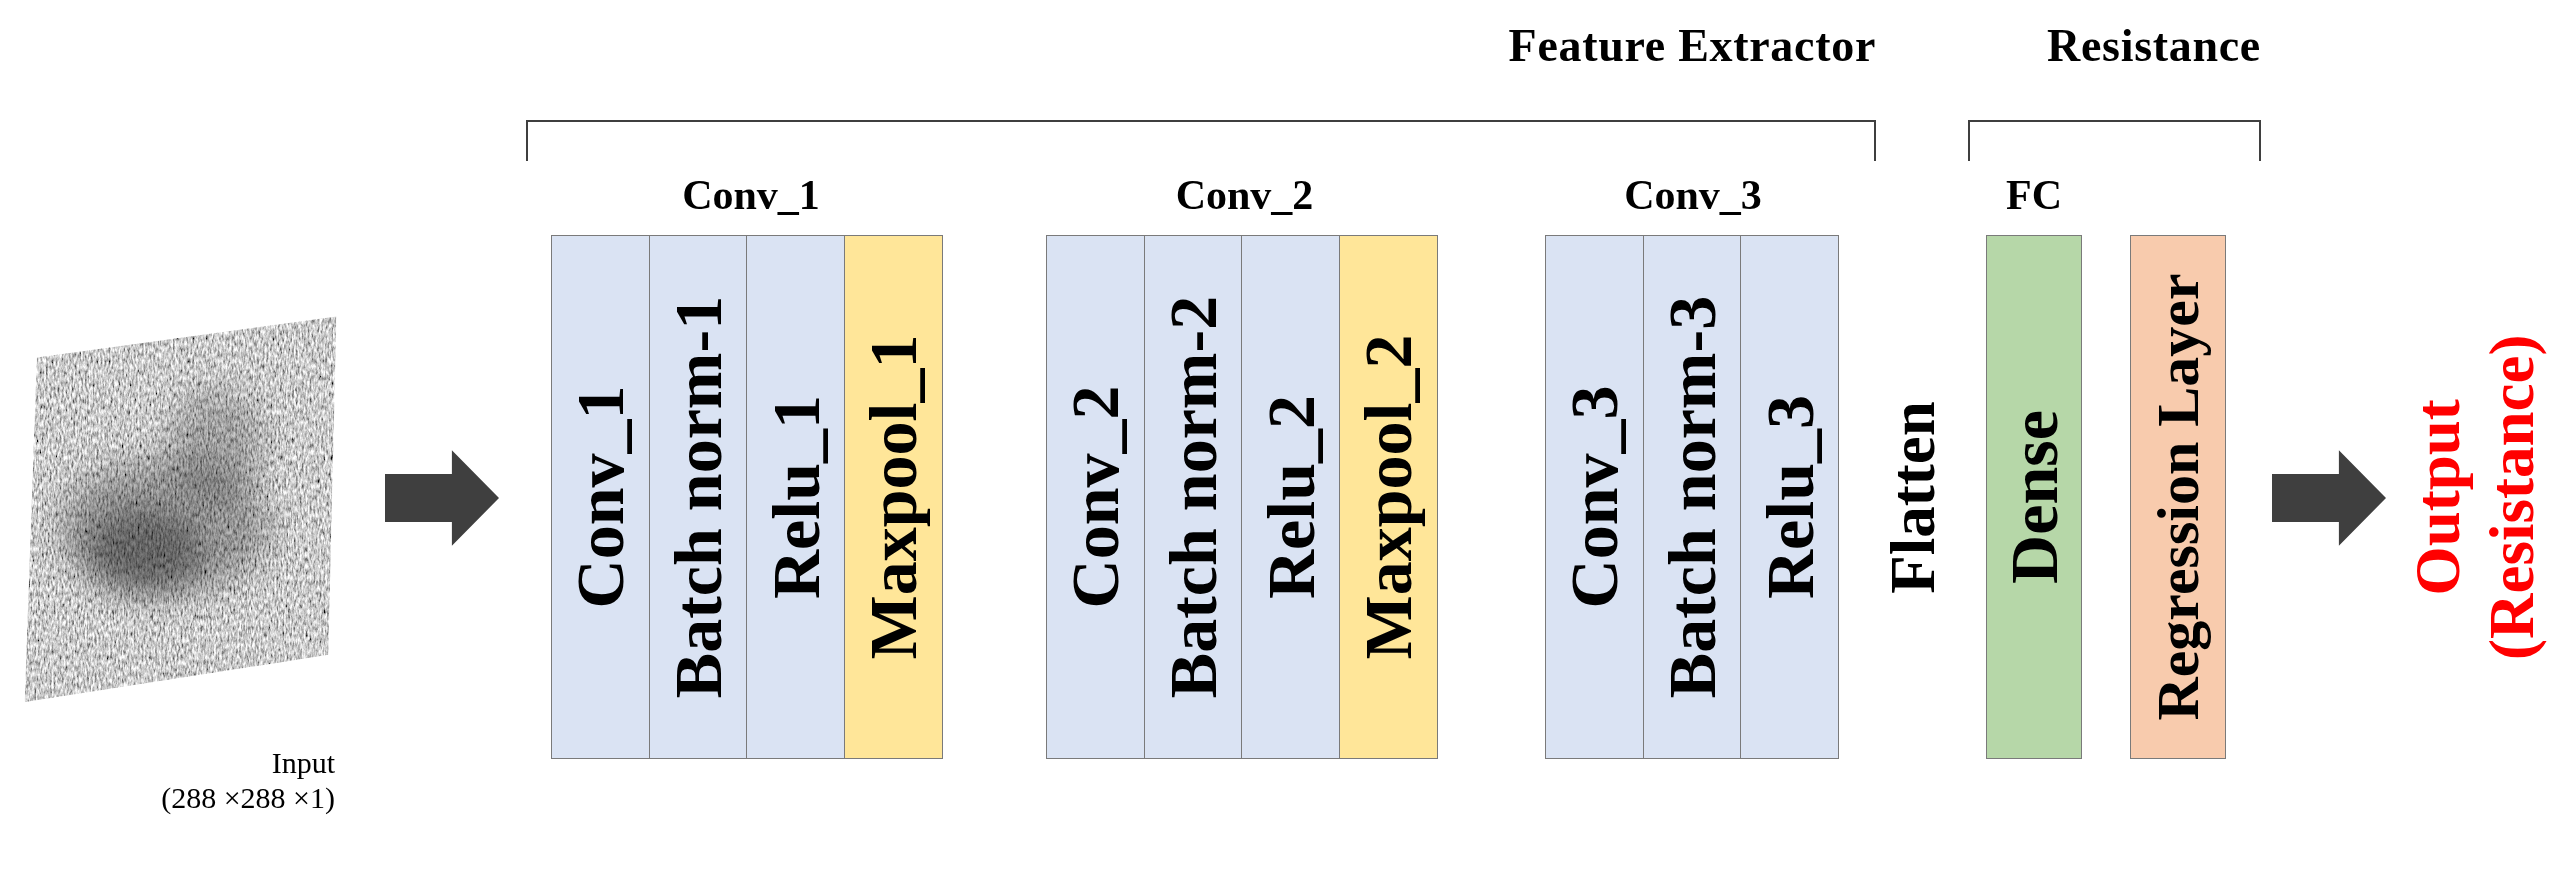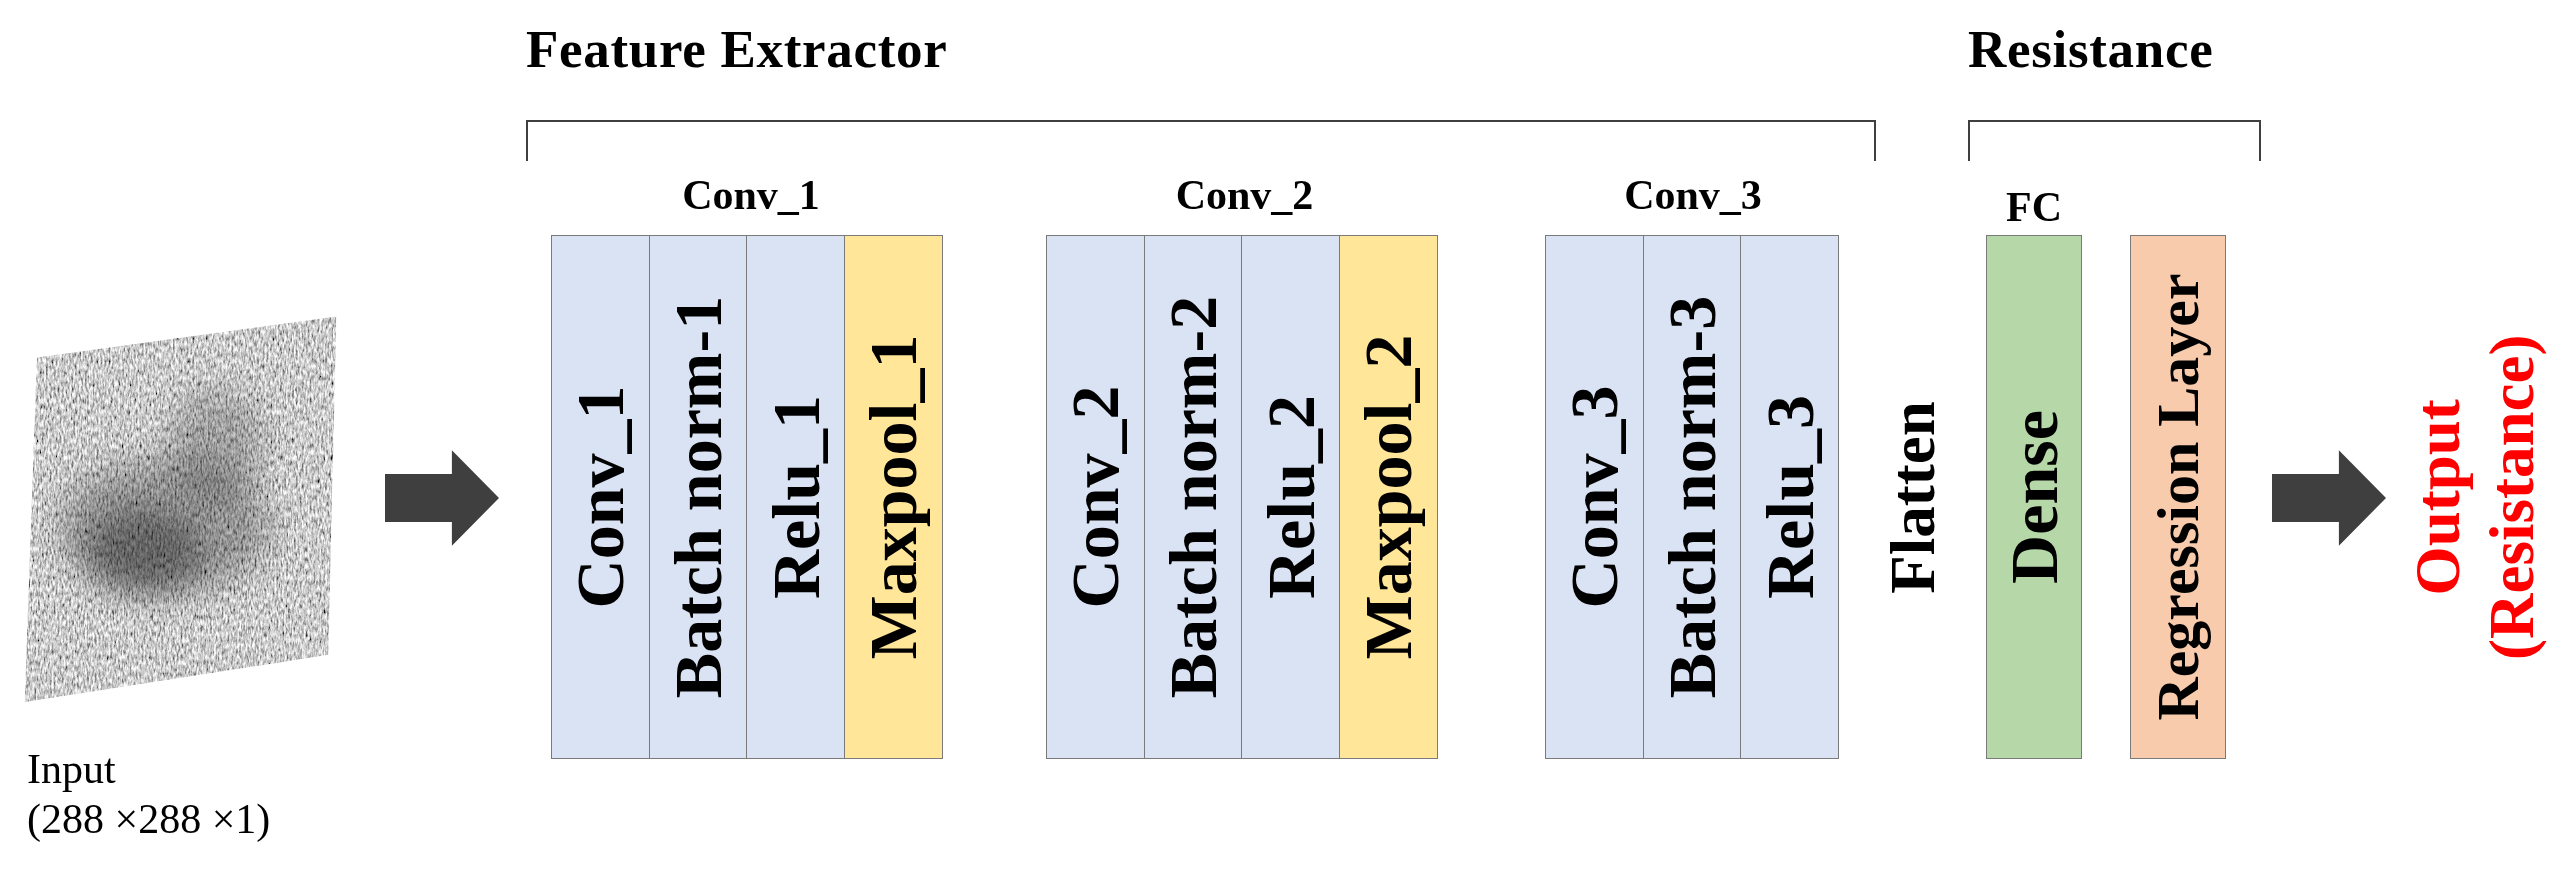--- a/index.html
+++ b/index.html
@@ -2,21 +2,21 @@
 <html style="font-size:11px"><head>
 <meta charset="utf-8">
 <style>
   html,body{margin:0;padding:0;background:#ffffff;}
   .canvas{
     position:relative;width:2576px;height:871px;background:#ffffff;overflow:hidden;
     font-family:"Liberation Serif","DejaVu Serif",serif;color:#000;
   }
   .abs{position:absolute;}
   
-  .sec-title{font-weight:bold;font-size:53px;text-align:left;letter-spacing:0.7px;}
+  .sec-title{font-weight:bold;font-size:46px;text-align:right;letter-spacing:0.7px;}
   
   .bracket{
     border-top:2.7px solid #3f3f3f;border-left:2.1px solid #3f3f3f;border-right:2.1px solid #3f3f3f;
     height:41px;box-sizing:border-box;
   }
   
   .grp-label{font-weight:bold;font-size:42px;text-align:center;}
   
   .group{display:flex;flex-direction:row;height:524px;}
   .col{
@@ -36,38 +36,38 @@
   .fs-reg{font-size:60px;}
   .flatten-wrap{display:flex;align-items:center;justify-content:center;}
   .flatten-wrap .vlabel{font-size:63px;}
   
   .output-wrap{display:flex;align-items:center;justify-content:center;}
   .vtext2{
     transform:rotate(-90deg);white-space:nowrap;text-align:center;
     font-weight:bold;font-size:63px;line-height:1.18;color:#ff0000;
   }
   
-  .in-caption{font-size:42px;line-height:1.18;text-align:left;}
+  .in-caption{font-size:30px;line-height:1.18;text-align:right;}
   .arrow-svg{display:block;}
 </style>
 </head>
 <body>
 
 <div class="canvas">
 
   <div class="abs sec-title" style="left:526px;top:19px;width:1350px;">Feature Extractor</div>
   <div class="abs sec-title" style="left:1968px;top:19px;width:293px;">Resistance</div>
 
   <div class="abs bracket" style="left:526px;top:120px;width:1350px;"></div>
   <div class="abs bracket" style="left:1968px;top:120px;width:293px;"></div>
 
   <div class="abs grp-label" style="left:551px;top:171px;width:400px;">Conv_1</div>
   <div class="abs grp-label" style="left:1046px;top:171px;width:397px;">Conv_2</div>
   <div class="abs grp-label" style="left:1545px;top:171px;width:296px;">Conv_3</div>
-  <div class="abs grp-label" style="left:1986px;top:171px;width:96px;margin-top:12px;">FC</div>
+  <div class="abs grp-label" style="left:1986px;top:171px;width:96px;">FC</div>
 
   <svg class="abs" style="left:11px;top:301px;" width="335" height="411" viewBox="0 0 490 600" role="img">
     <defs>
       <filter id="fabric" x="0" y="0" width="100%" height="100%">
         <feTurbulence type="fractalNoise" baseFrequency="0.35 0.12" numOctaves="3" seed="7" result="n"></feTurbulence>
         <feColorMatrix in="n" type="saturate" values="0" result="g"></feColorMatrix>
         <feComponentTransfer in="g" result="c">
           <feFuncR type="linear" slope="2.1" intercept="-0.45"></feFuncR>
           <feFuncG type="linear" slope="2.1" intercept="-0.45"></feFuncG>
           <feFuncB type="linear" slope="2.1" intercept="-0.45"></feFuncB>

